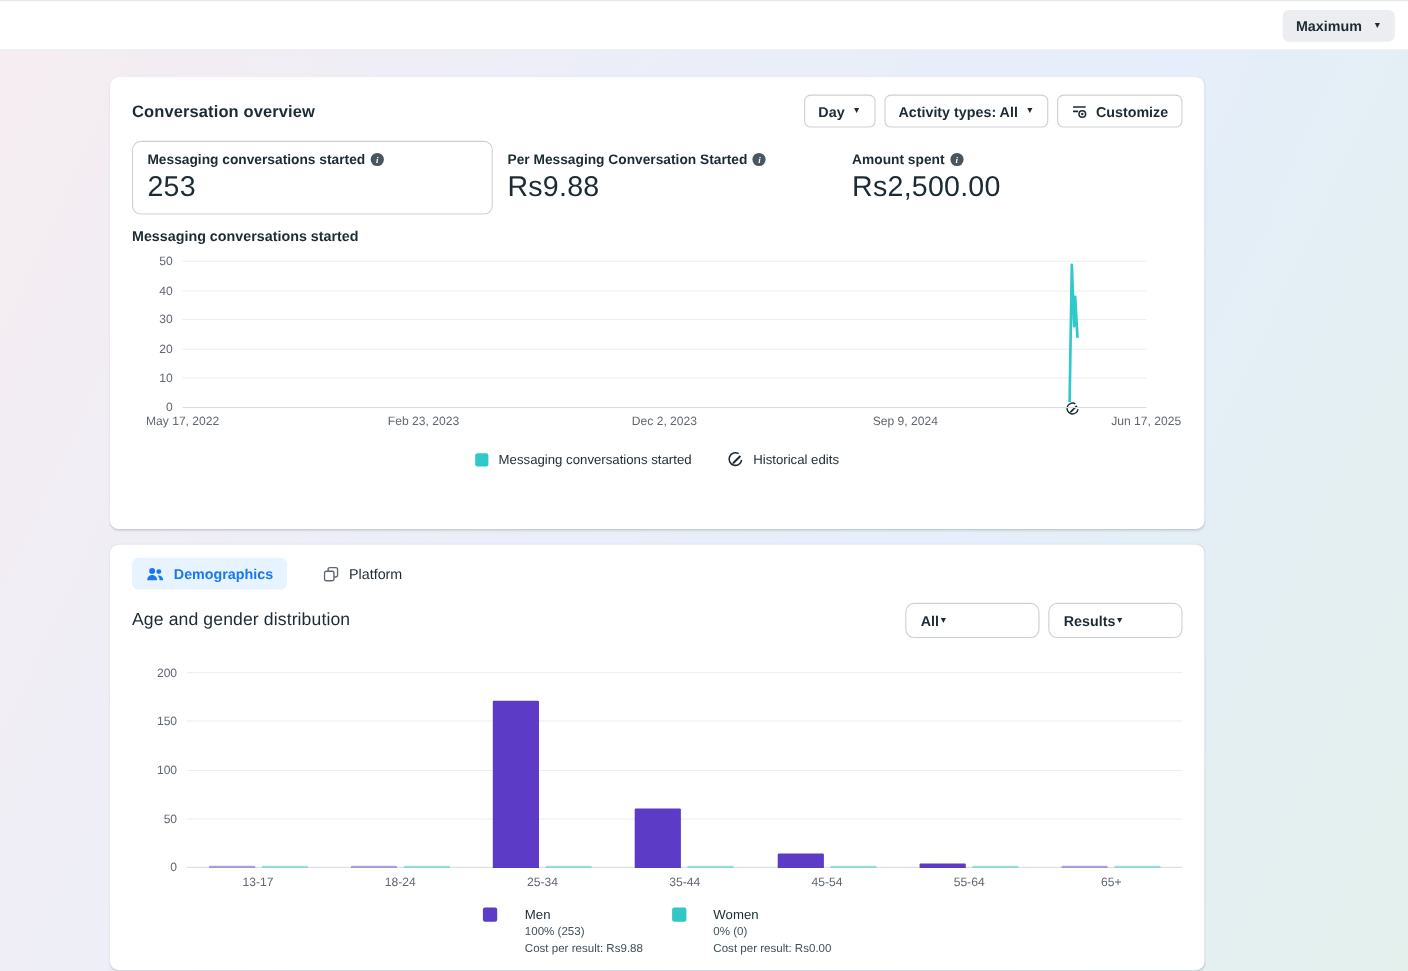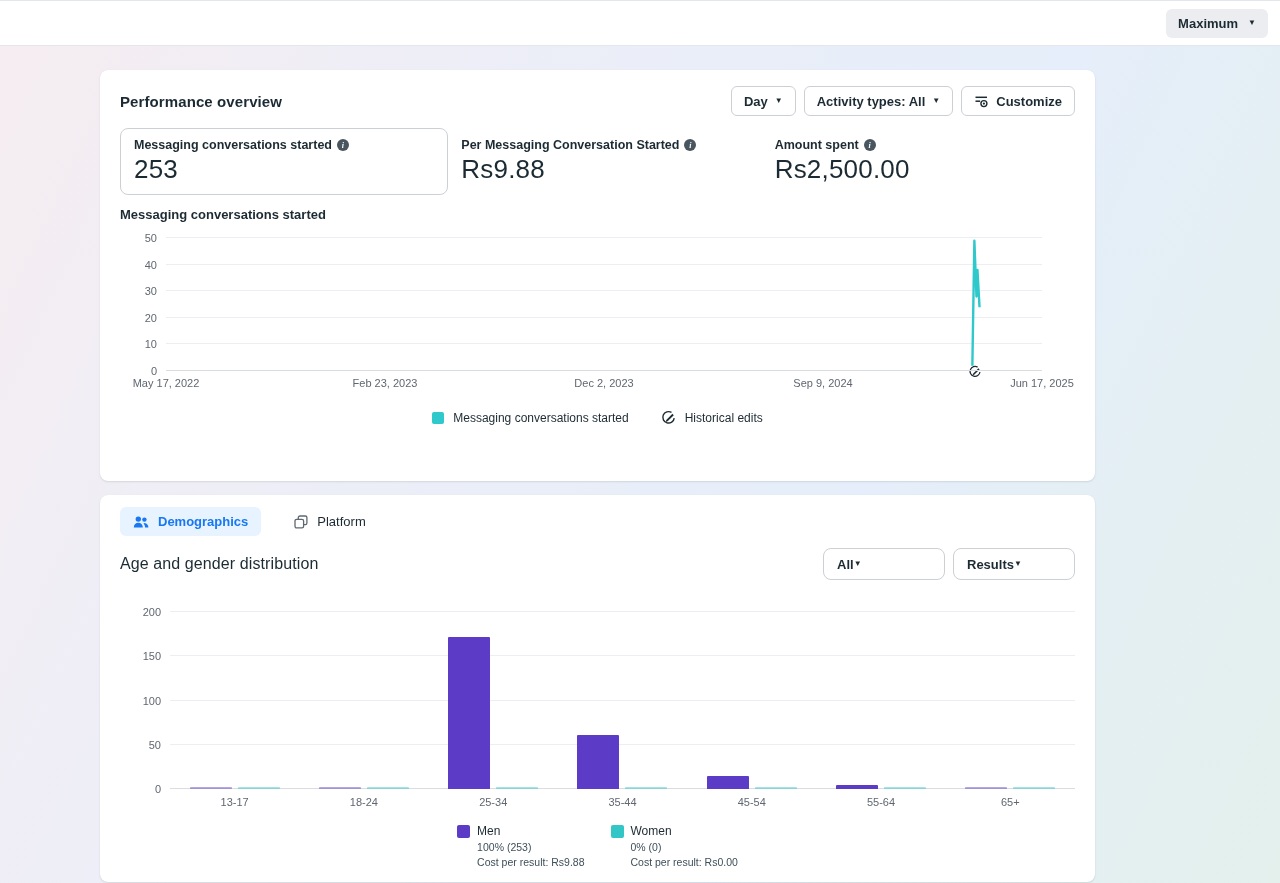--- a/index.html
+++ b/index.html
@@ -58,40 +58,40 @@
   .select{display:flex;align-items:center;justify-content:flex-start;width:122px;height:32px;border:1px solid #ccd0d5;
     border-radius:8px;padding:0 13px;font-size:13px;cursor:pointer;background:#fff;font-weight:600;color:#1c2b33}
   
   .bc-plot{position:relative;height:177px;margin:32px 0 0 50px}
   .bc-groups{position:absolute;left:0;right:0;top:0;bottom:0;display:flex}
   .bc-group{flex:1;display:flex;align-items:flex-end;justify-content:center;gap:6px}
   .bar{width:42px;border-radius:1px 1px 0 0}
   .bc-xrow{display:flex;margin-left:50px;font-size:11px;color:#606770;margin-top:7px}
   .bc-xrow span{flex:1;text-align:center}
   .bc-legend{display:flex;justify-content:center;gap:26px;margin-top:16px}
-  .bc-legend-item{display:flex;gap:7px}
+  .bc-legend-item{display:flex;gap:25px}
   .bc-legend-item .swatch{width:13px;height:13px;margin-top:1px}
   .legend-name{font-size:12px;color:#1c2b33}
   .legend-sub{font-size:10.5px;margin-top:3px;color:#3e4f59}
 </style>
 </head>
 <body>
 
 <div class="topbar">
   <button class="btn-gray">
     <span>Maximum</span>
     <span class="caret">▼</span>
   </button>
 </div>
 
 <div class="page">
 
   <div class="card card1">
     <div class="header-row">
-      <div class="card-title">Performance overview</div>
+      <div class="card-title">Conversation overview</div>
       <div class="controls">
         <button class="btn">
           <span>Day</span>
           <span class="caret">▼</span>
         </button>
         <button class="btn">
           <span>Activity types: All</span>
           <span class="caret">▼</span>
         </button>
         <button class="btn">

